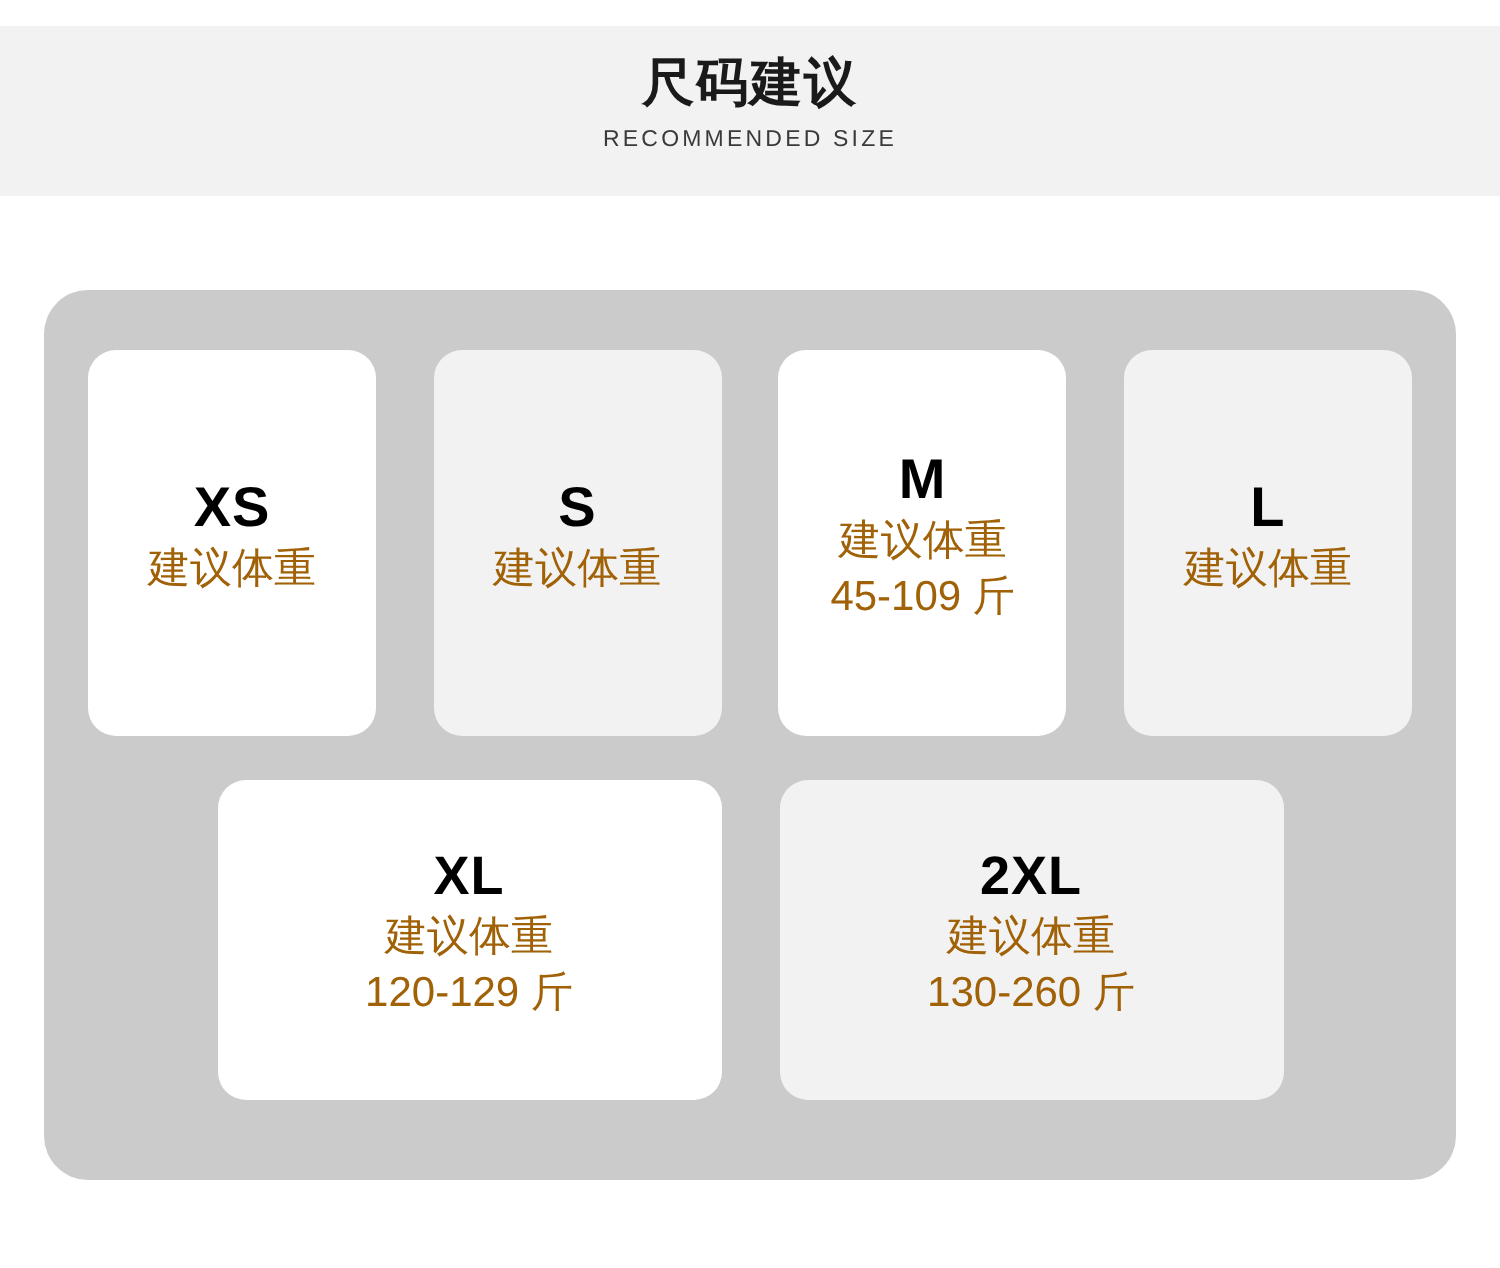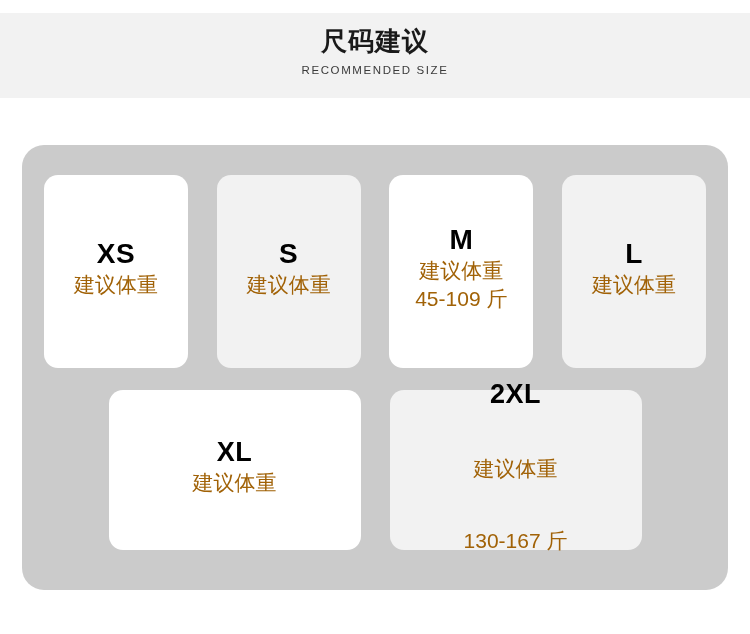--- a/index.html
+++ b/index.html
@@ -96,21 +96,20 @@
     height: 193px;
     padding-bottom: 6px;
   }
   .card-bottom {
     width: 252px;
     height: 160px;
     padding-bottom: 6px;
   }
   .row-bottom .card-bottom + .card-bottom {
     margin-left: 29px;
-    gap: 44px;
   }
 
   .card-size-label {
     font-size: 28px;
     font-weight: bold;
     color: #000000;
     line-height: 1.15;
     letter-spacing: 0.5px;
     white-space: nowrap;
   }
@@ -172,25 +171,26 @@
         <div class="card-line weight-label">建议体重</div>
       </div>
 
     </div>
 
     <div class="row row-bottom">
 
       <div class="size-card card-bottom tone-white">
         <div class="card-size-label">XL</div>
         <div class="card-line weight-label">建议体重</div>
+        <div class="card-line weight-range">120-129 斤</div>
       </div>
 
       <div class="size-card card-bottom tone-gray">
         <div class="card-size-label">2XL</div>
         <div class="card-line weight-label">建议体重</div>
-        <div class="card-line weight-range">130-167 斤</div>
+        <div class="card-line weight-range">130-260 斤</div>
       </div>
 
     </div>
 
   </div>
 
 </div>
 
 </body></html>

